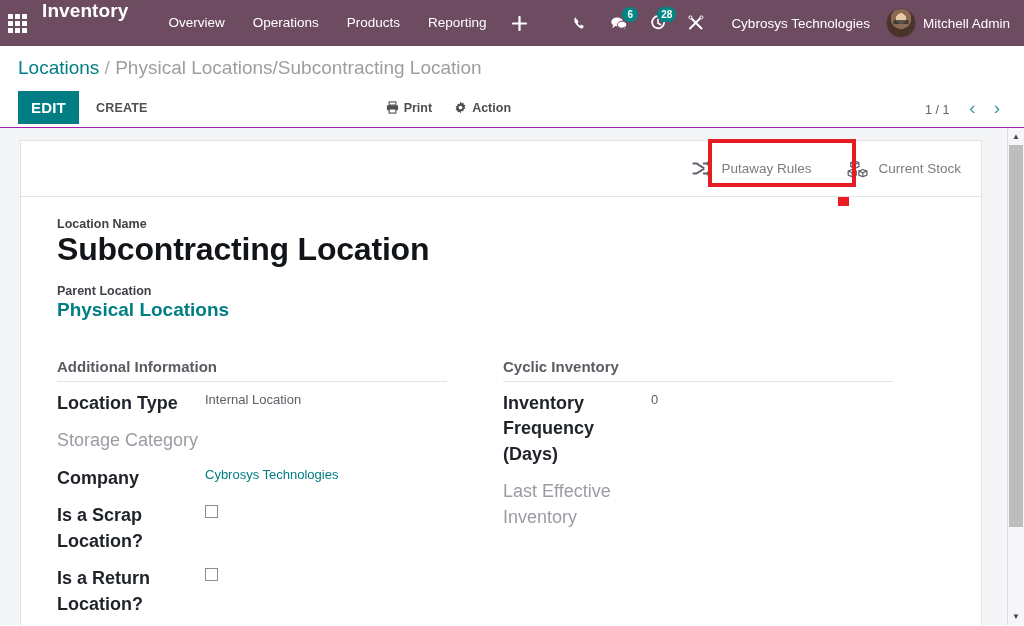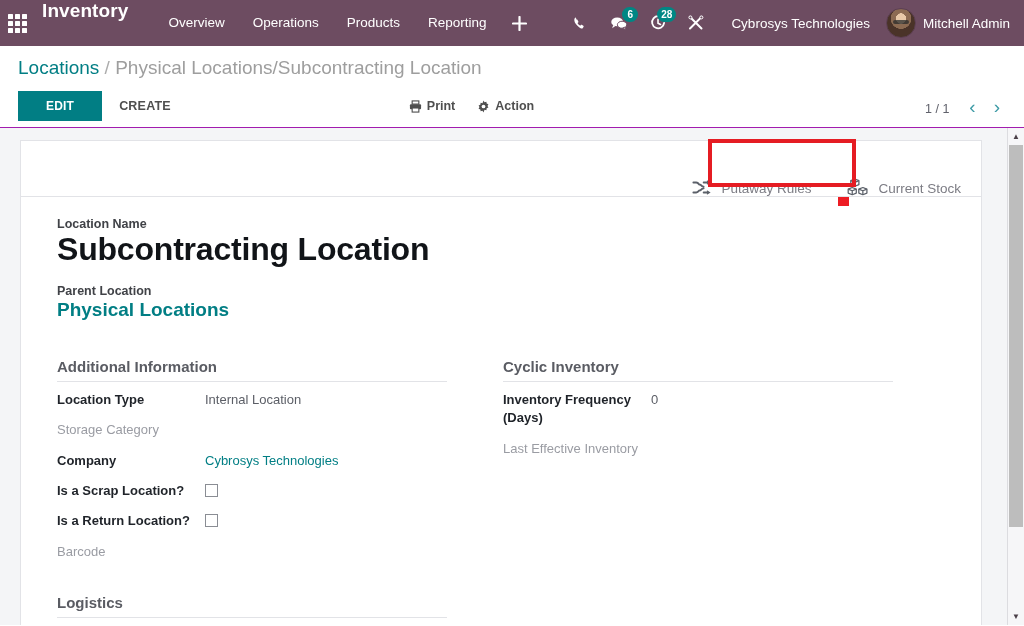--- a/index.html
+++ b/index.html
@@ -127,23 +127,23 @@
 
   .cp-row {
     display: flex;
     align-items: center;
     margin-top: 11px;
   }
   .btn-edit {
     background: #017e84;
     color: #ffffff;
     border: none;
-    font-size: 12px;
-    font-weight: bold;
-    padding: 8px 28px;
+    font-size: 15px;
+    font-weight: bold;
+    padding: 8px 13px;
     cursor: pointer;
     letter-spacing: .2px;
     font-family: inherit;
   }
   .btn-create {
     background: transparent;
     border: none;
     color: #4f4f4f;
     font-size: 12.5px;
     font-weight: bold;
@@ -200,21 +200,21 @@
   .stat-bar {
     display: flex;
     justify-content: flex-end;
     border-bottom: 1px solid #e2e3e7;
     height: 56px;
     align-items: stretch;
     padding-right: 2px;
   }
   .stat-btn {
     display: flex;
-    align-items: flex-end;
+    align-items: center;
     gap: 9px;
     padding: 0 18px;
     color: #7c7c84;
     font-size: 13.5px;
     cursor: pointer;
     background: transparent;
     border: none;
     font-family: inherit;
   }
   .stat-btn svg { display: block; flex: none; }
@@ -276,21 +276,21 @@
     margin-bottom: 8px;
   }
   .frow {
     display: flex;
     align-items: flex-start;
     margin-bottom: 11px;
   }
   .flabel {
     width: 148px;
     flex: none;
-    font-size: 13px;
+    font-size: 18px;
     line-height: 1.42;
     color: #1f2329;
     font-weight: bold;
     padding-top: 1px;
   }
   .flabel.muted { color: #9a9ca3; font-weight: normal; }
   .fvalue {
     font-size: 13px;
     line-height: 1.42;
     color: #5b5e66;

